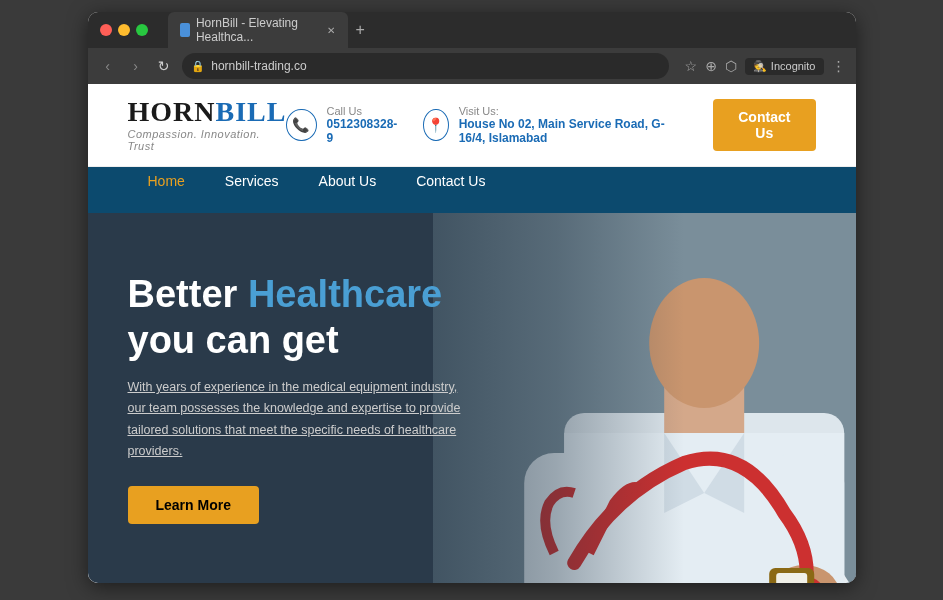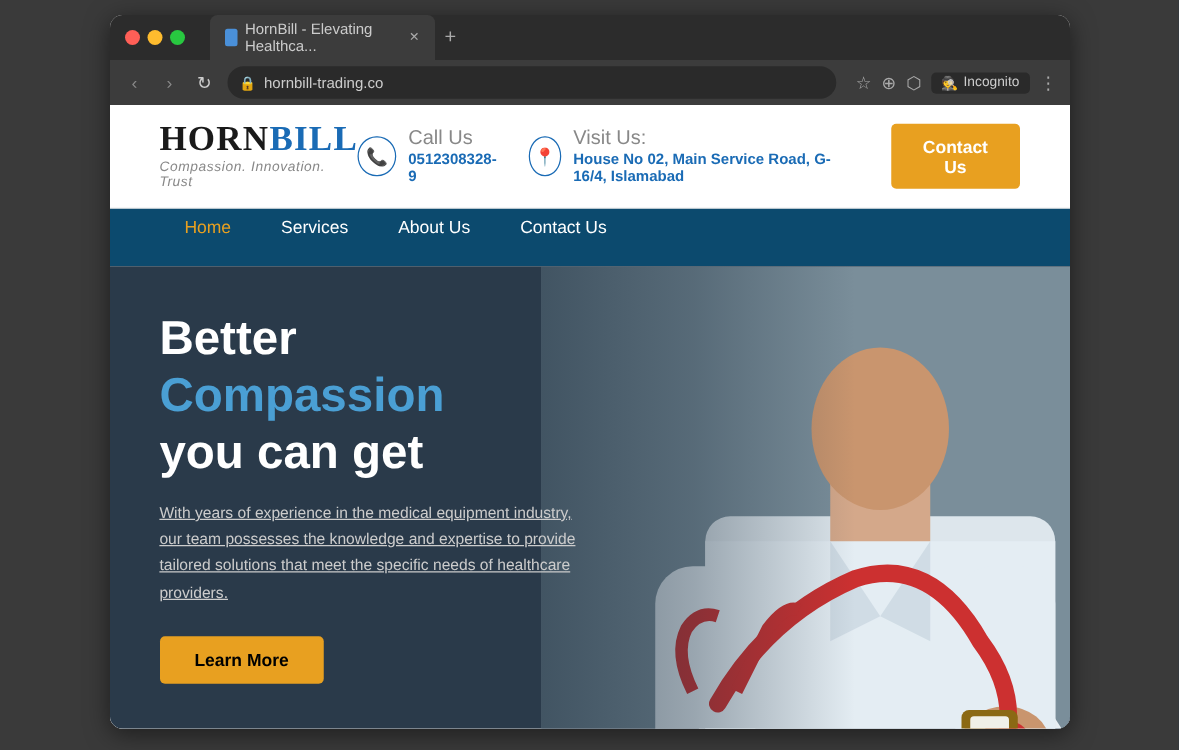--- a/index.html
+++ b/index.html
@@ -195,21 +195,21 @@
       border: 1.5px solid #1a6bb5;
       border-radius: 50%;
       display: flex;
       align-items: center;
       justify-content: center;
       color: #1a6bb5;
       font-size: 14px;
     }
 
     .contact-label {
-      font-size: 16px;
+      font-size: 11px;
       color: #888;
     }
 
     .contact-value {
       font-size: 12px;
       color: #1a6bb5;
       font-weight: 600;
     }
 
     .contact-us-btn {
@@ -438,21 +438,21 @@
               <stop offset="0%" stop-color="#1e3040" stop-opacity="1"></stop>
               <stop offset="60%" stop-color="#1e3040" stop-opacity="0.5"></stop>
               <stop offset="100%" stop-color="#1e3040" stop-opacity="0"></stop>
             </linearGradient>
           </defs>
         </svg>
       </div>
 
       <div class="hero-content">
         <h1 class="hero-title">
-          <span>Better </span><span class="hero-title-highlight">Compassion</span><br>
+          <span>Better </span><span class="hero-title-highlight">Healthcare</span><br>
           <span>you can get</span>
         </h1>
         <p class="hero-description">With years of experience in the medical equipment industry, our team possesses the knowledge and expertise to provide tailored solutions that meet the specific needs of healthcare providers.</p>
         <button class="learn-more-btn">Learn More</button>
       </div>
     </div>
 
   </div>
 </div>
 

